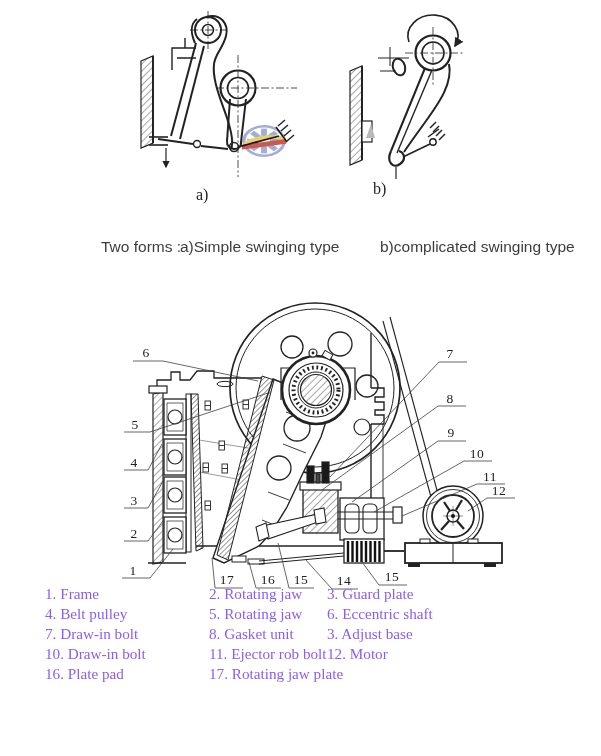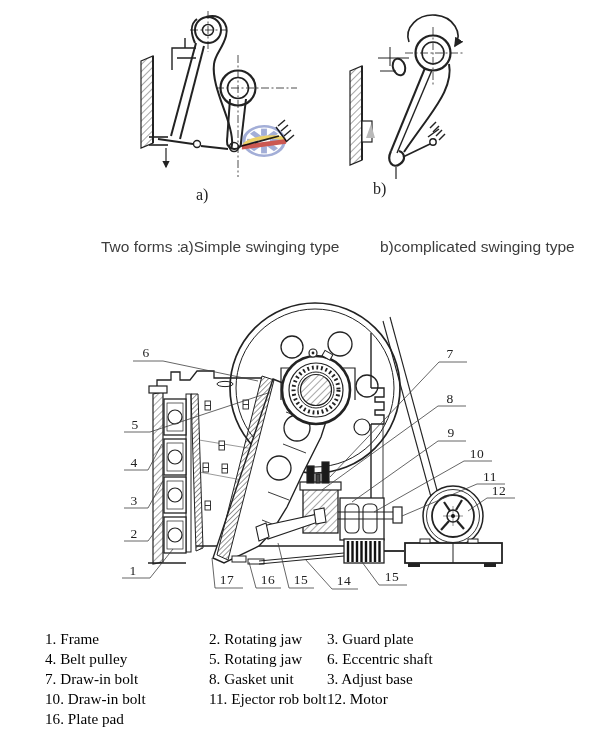--- a/index.html
+++ b/index.html
@@ -17,22 +17,22 @@
   .sublabel{
     position:absolute;font-family:"Liberation Serif", serif;
     font-size:16px;color:#222;
   }
   #caption{
     position:absolute;left:0;top:238px;width:532px;height:20px;
     font-family:"Liberation Sans", sans-serif;font-size:15.5px;color:#3d3d3d;margin-left:28px;
   }
   #caption span{position:absolute;white-space:nowrap;}
   #parts-list{
-    position:absolute;left:0;top:630px;width:553px;
-    font-family:"Liberation Serif", serif;font-size:15.2px;color:#000000;
+    position:absolute;left:0;top:585px;width:553px;
+    font-family:"Liberation Serif", serif;font-size:15.2px;color:#8b5cf6;
   }
   .parts-row{position:relative;height:20px;}
   .parts-cell{position:absolute;top:0;white-space:nowrap;}
   .col1{left:45px;} .col2{left:173px;margin-left:36px;} .col3{left:327px;}
 </style>
 </head>
 <body>
 
 <div id="page">
 
@@ -398,16 +398,17 @@
       <span class="parts-cell col2">8. Gasket unit</span>
       <span class="parts-cell col3">3. Adjust base</span>
     </div>
     <div class="parts-row">
       <span class="parts-cell col1">10. Draw-in bolt</span>
       <span class="parts-cell col2">11. Ejector rob bolt</span>
       <span class="parts-cell col3">12. Motor</span>
     </div>
     <div class="parts-row">
       <span class="parts-cell col1">16. Plate pad</span>
+      <span class="parts-cell col2">17. Rotating jaw plate</span>
     </div>
   </div>
 
 </div>
 
 </body></html>

